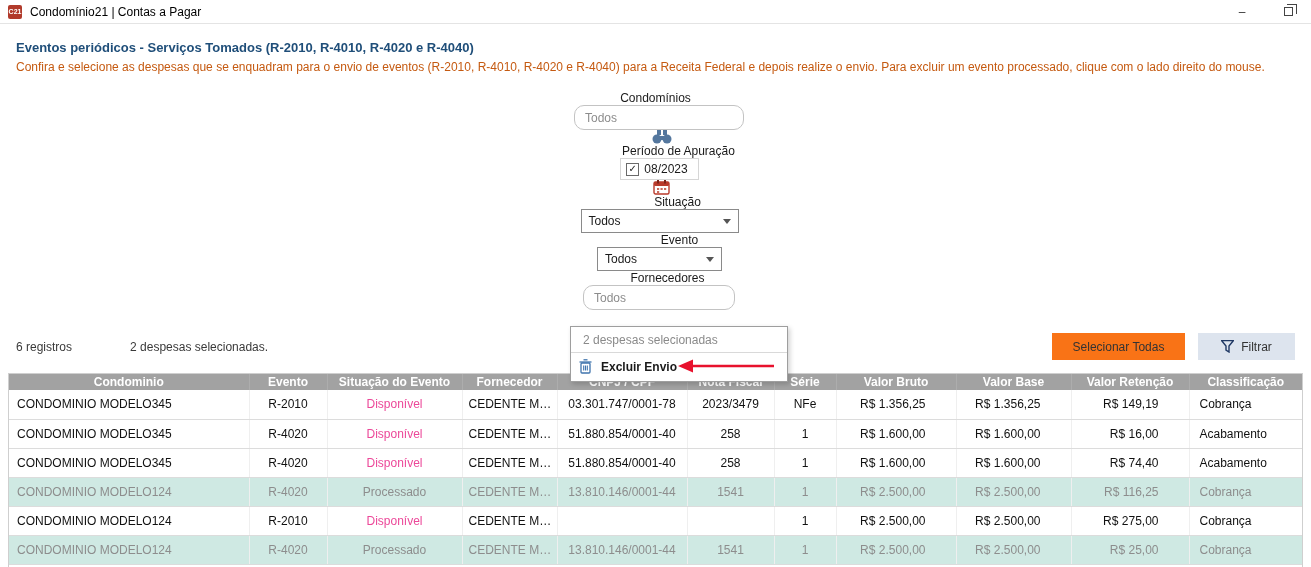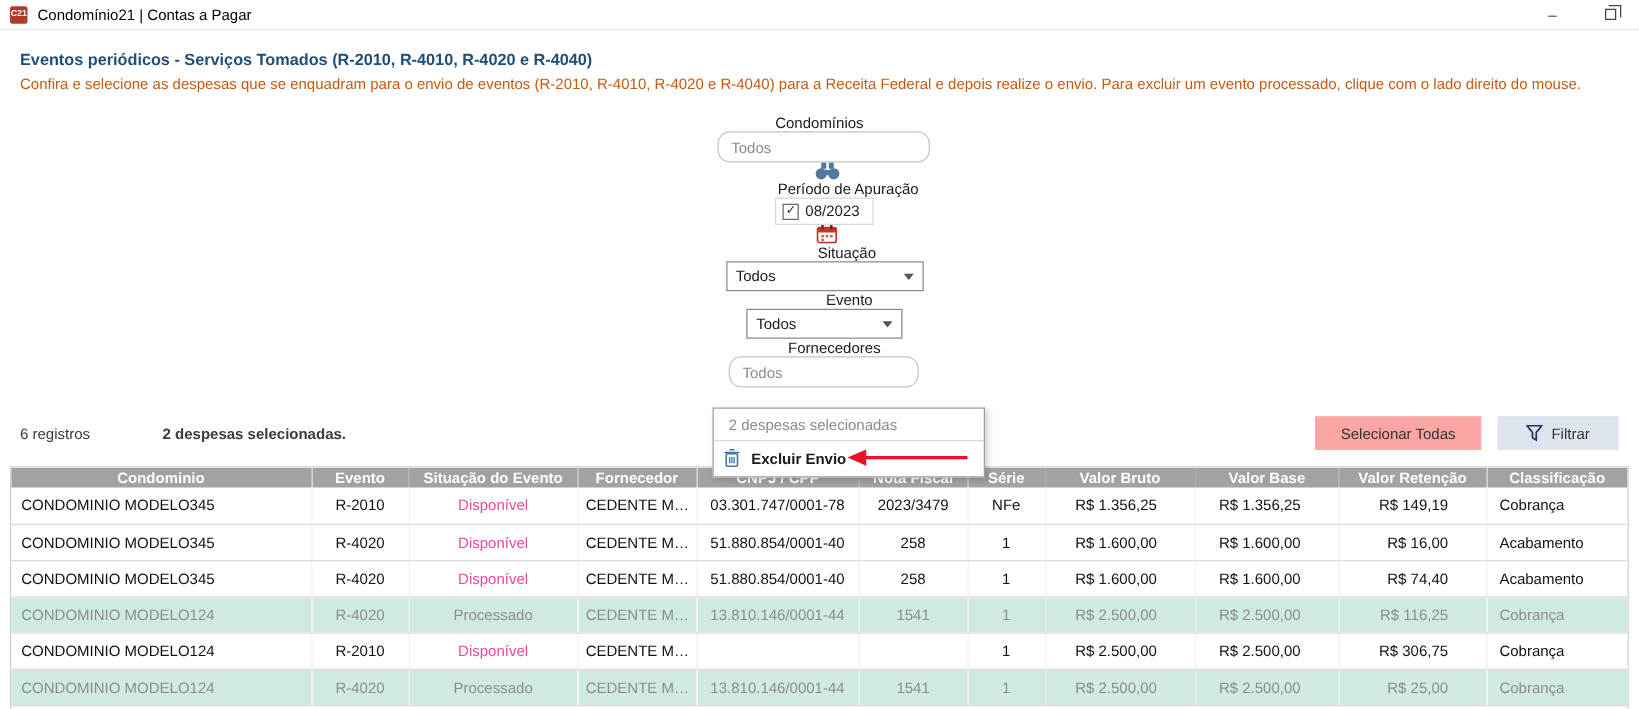--- a/index.html
+++ b/index.html
@@ -40,24 +40,24 @@
   .tri-down { width:0; height:0; border-left:4px solid transparent; border-right:4px solid transparent; border-top:5px solid #555; }
 
   .sp1 { margin-left:46px; } 
   .sp2 { margin-left:44px; } 
   .sp3 { margin-left:48px; } 
   .sp4 { margin-left:24px; } 
 
   
   .status-row { display:flex; align-items:center; padding:0 16px; margin-top:23px; margin-bottom:13px; }
   .records { color:#3a3a3a; }
-  .selection { color:#3a3a3a; margin-left:58px;font-weight:bold; }
+  .selection { color:#3a3a3a; margin-left:58px; }
   .btns { margin-left:auto; display:flex; }
   .btn { height:27px; display:flex; align-items:center; justify-content:center; font-size:12px; color:#333; cursor:pointer; border:none; }
-  .btn-select-all { width:133px; background:#fca5a5; margin-right:13px; }
+  .btn-select-all { width:133px; background:#f97316; margin-right:13px; }
   .btn-filter { width:97px; background:#dde4ee; gap:7px; }
 
   
   .grid-wrap { margin:0 8px; border:1px solid #cfcfcf; height:380px; position:relative; background:#fff; overflow:hidden; }
   table { width:100%; border-collapse:collapse; table-layout:fixed; }
   thead th { background:#a2a2a2; color:#fff; font-weight:bold; height:16px; font-size:12px; text-align:center;
              border-right:1px solid #adadad; overflow:hidden; white-space:nowrap; }
   thead th:last-child { border-right:none; }
   thead th:nth-child(1){width:240px} thead th:nth-child(2){width:78px} thead th:nth-child(3){width:135px}
   thead th:nth-child(4){width:95px}  thead th:nth-child(5){width:130px} thead th:nth-child(6){width:87px}
@@ -242,21 +242,21 @@
         <tr>
           <td class="c1">CONDOMINIO MODELO124</td>
           <td class="c2">R-2010</td>
           <td class="c3 disponivel">Disponível</td>
           <td class="c4">CEDENTE MOD...</td>
           <td class="c5"></td>
           <td class="c6"></td>
           <td class="c7">1</td>
           <td class="c8">R$ 2.500,00</td>
           <td class="c9">R$ 2.500,00</td>
-          <td class="c10">R$ 306,75</td>
+          <td class="c10">R$ 275,00</td>
           <td class="c11">Cobrança</td>
         </tr>
         <tr class="selected">
           <td class="c1">CONDOMINIO MODELO124</td>
           <td class="c2">R-4020</td>
           <td class="c3 processado">Processado</td>
           <td class="c4">CEDENTE MOD...</td>
           <td class="c5">13.810.146/0001-44</td>
           <td class="c6">1541</td>
           <td class="c7">1</td>

